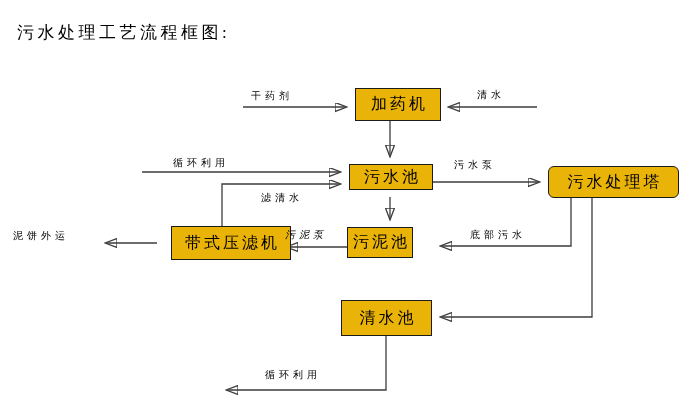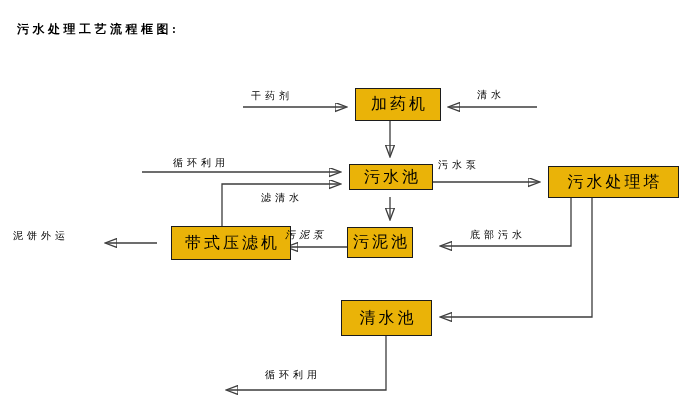--- a/index.html
+++ b/index.html
@@ -13,22 +13,22 @@
     height: 420px;
     background: #ffffff;
     font-family: "Liberation Serif", "DejaVu Serif", serif;
     color: #000000;
     overflow: hidden;
   }
   .title {
     position: absolute;
     left: 17px;
     top: 21px;
-    font-size: 12px;
-    font-weight: bold;
+    font-size: 17px;
+    font-weight: normal;
     letter-spacing: 3.5px;
     color: #000000;
     white-space: nowrap;
   }
   .edges-layer {
     position: absolute;
     left: 0;
     top: 0;
     width: 700px;
     height: 420px;
@@ -81,28 +81,28 @@
     <path d="M390 197 V219" marker-end="url(#arr)"></path>
     <path d="M347 247 H287" marker-end="url(#arr)"></path>
     <path d="M157 243 H106" marker-end="url(#arr)"></path>
     <path d="M571 198 V246 H441" marker-end="url(#arr)"></path>
     <path d="M592 198 V317 H441" marker-end="url(#arr)"></path>
     <path d="M386 333 V390 H227" marker-end="url(#arr)"></path>
   </svg>
 
   <div class="node" style="left:355px; top:88px;  width:86px;  height:33px;">加药机</div>
   <div class="node" style="left:349px; top:164px; width:84px;  height:26px;">污水池</div>
-  <div class="node" style="left:548px; top:166px; width:131px; height:32px;">污水处理塔</div>
+  <div class="node" style="left:548px; top:166px; width:131px; height:32px;border-radius:6px;">污水处理塔</div>
   <div class="node" style="left:347px; top:227px; width:66px;  height:31px;">污泥池</div>
   <div class="node" style="left:171px; top:226px; width:120px; height:34px;">带式压滤机</div>
   <div class="node" style="left:341px; top:300px; width:91px;  height:36px;">清水池</div>
 
   <div class="edge-label" style="left:251px; top:87px;">干药剂</div>
   <div class="edge-label" style="left:477px; top:86px;">清水</div>
   <div class="edge-label" style="left:173px; top:154px;">循环利用</div>
   <div class="edge-label" style="left:261px; top:189px;">滤清水</div>
-  <div class="edge-label" style="left:438px; top:156px;">污水泵</div>
+  <div class="edge-label" style="left:454px; top:156px;">污水泵</div>
   <div class="edge-label" style="left:285px; top:226px;font-style:italic;">污泥泵</div>
   <div class="edge-label" style="left:13px;  top:227px;">泥饼外运</div>
   <div class="edge-label" style="left:470px; top:226px;">底部污水</div>
   <div class="edge-label" style="left:265px; top:366px;">循环利用</div>
 
 </div>
 
 </body></html>

